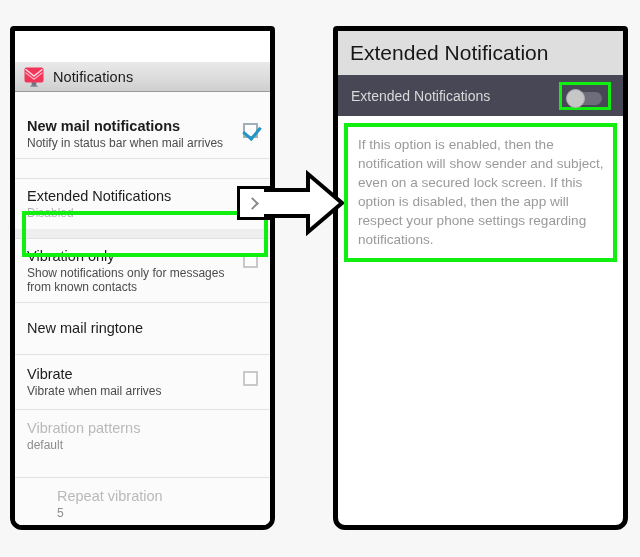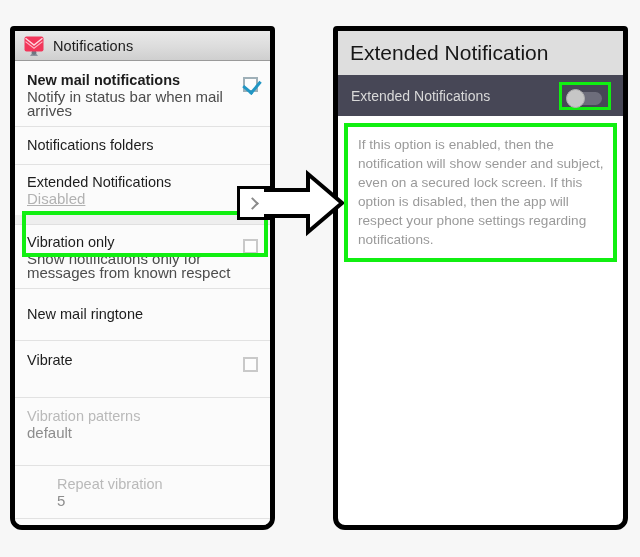--- a/index.html
+++ b/index.html
@@ -34,20 +34,21 @@
     overflow: hidden;
   }
   .left-header {
     height: 30px;
     background: linear-gradient(to bottom, #e9e9e9 0%, #dcdcdc 55%, #cfcfcf 100%);
     border-bottom: 1px solid #9a9a9a;
     display: flex;
     align-items: center;
     padding-left: 7px;
     box-sizing: border-box;
+    margin-top: 31px;
   }
   .mail-icon {
     position: relative;
     width: 24px; height: 24px;
     flex: 0 0 auto;
     margin-right: 7px;
   }
   .left-header-title {
     font-size: 14.5px;
     color: #1b1b1b;
@@ -69,21 +70,21 @@
     background: #fbfbfb;
   }
   .row-texts { flex: 1 1 auto; padding-right: 6px; }
   .row-title {
     font-size: 14.5px;
     color: #1d1d1d;
     line-height: 18px;
   }
   .row-title.bold { font-weight: bold; }
   .row-sub {
-    font-size: 15px;
+    font-size: 12px;
     color: #4c4c4c;
     line-height: 14px;
     margin-top: 1px;
   }
   .row.disabled .row-title { color: #b9b9b9; }
   .row.disabled .row-sub   { color: #b4b4b4; }
 
   .gap-band {
     height: 9px;
     background: #eeeeee;
@@ -246,60 +247,60 @@
           <rect x="2.5" y="2.5" width="19" height="15" rx="2" fill="#f2365a"></rect>
           <path d="M3.5 4.2 L12 11 L20.5 4.2" fill="none" stroke="#ffd6de" stroke-width="1.4"></path>
           <path d="M3.5 7.6 L12 14.2 L20.5 7.6" fill="none" stroke="#ffb6c5" stroke-width="1.2"></path>
         </svg>
       </span>
       <span class="left-header-title">Notifications</span>
     </div>
 
     <div class="list">
 
-      <div class="row" style="padding-top:10px;">
+      <div class="row" style="padding-top:25px;">
         <div class="row-texts">
           <div class="row-title bold">New mail notifications</div>
           <div class="row-sub">Notify in status bar when mail arrives</div>
         </div>
         <span class="cb checked"></span>
       </div>
 
       <div class="row" style="padding-top:9px;padding-bottom:10px;">
         <div class="row-texts">
-          <div class="row-title">Notifications folders</div>
         </div>
       </div>
 
       <div class="row" style="padding-top:8px;padding-bottom:9px;border-bottom:none;">
         <div class="row-texts">
           <div class="row-title">Extended Notifications</div>
-          <div class="row-sub" style="color:#b2b2b2;text-decoration:underline;">Disabled</div>
+          <div class="row-sub" style="color:#b2b2b2;">Disabled</div>
         </div>
       </div>
 
       <div class="gap-band"></div>
 
       <div class="row" style="padding-top:8px;">
         <div class="row-texts">
           <div class="row-title">Vibration only</div>
-          <div class="row-sub">Show notifications only for messages from known respect</div>
+          <div class="row-sub">Show notifications only for messages from known contacts</div>
         </div>
         <span class="cb"></span>
       </div>
 
       <div class="row" style="padding-top:16px;padding-bottom:17px;padding-left:12px;">
         <div class="row-texts">
           <div class="row-title">New mail ringtone</div>
         </div>
       </div>
 
-      <div class="row" style="padding-top:10px;padding-bottom:25px;">
+      <div class="row" style="padding-top:10px;padding-bottom:11px;">
         <div class="row-texts">
           <div class="row-title">Vibrate</div>
+          <div class="row-sub">Vibrate when mail arrives</div>
         </div>
         <span class="cb"></span>
       </div>
 
       <div class="row disabled" style="padding-top:9px;padding-bottom:25px;">
         <div class="row-texts">
           <div class="row-title">Vibration patterns</div>
           <div class="row-sub" style="color:#8d8d8d;">default</div>
         </div>
       </div>

